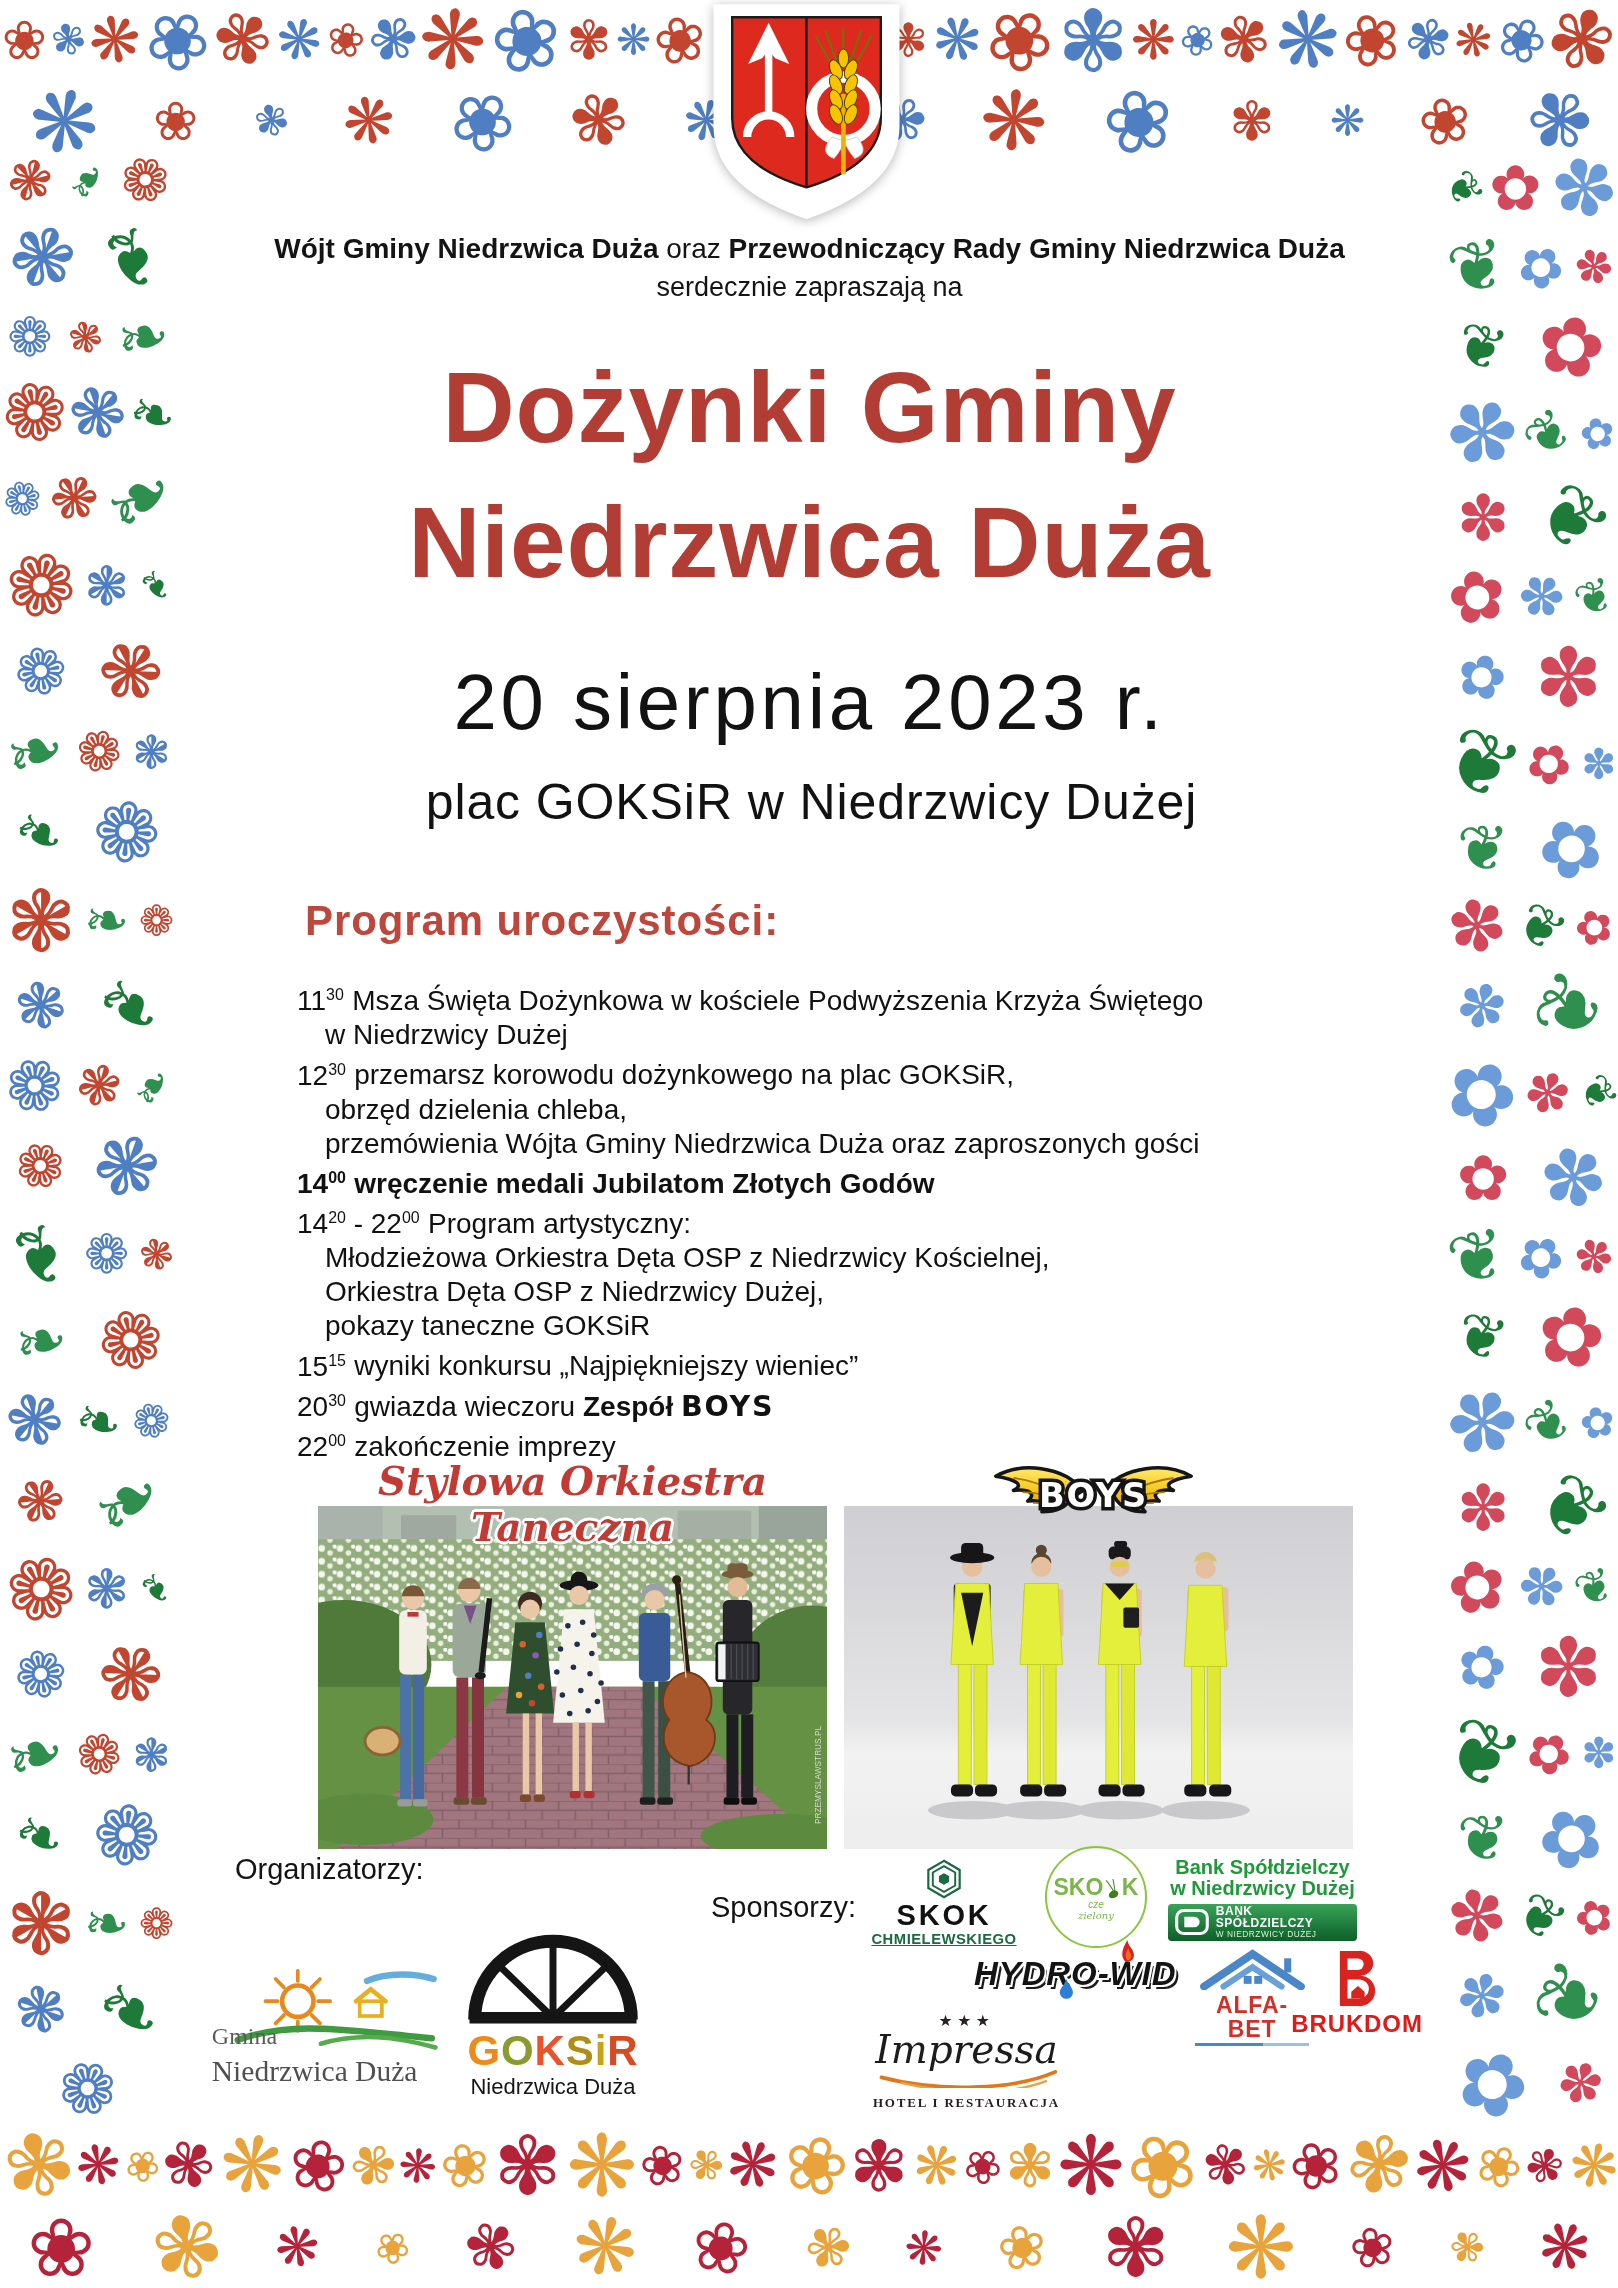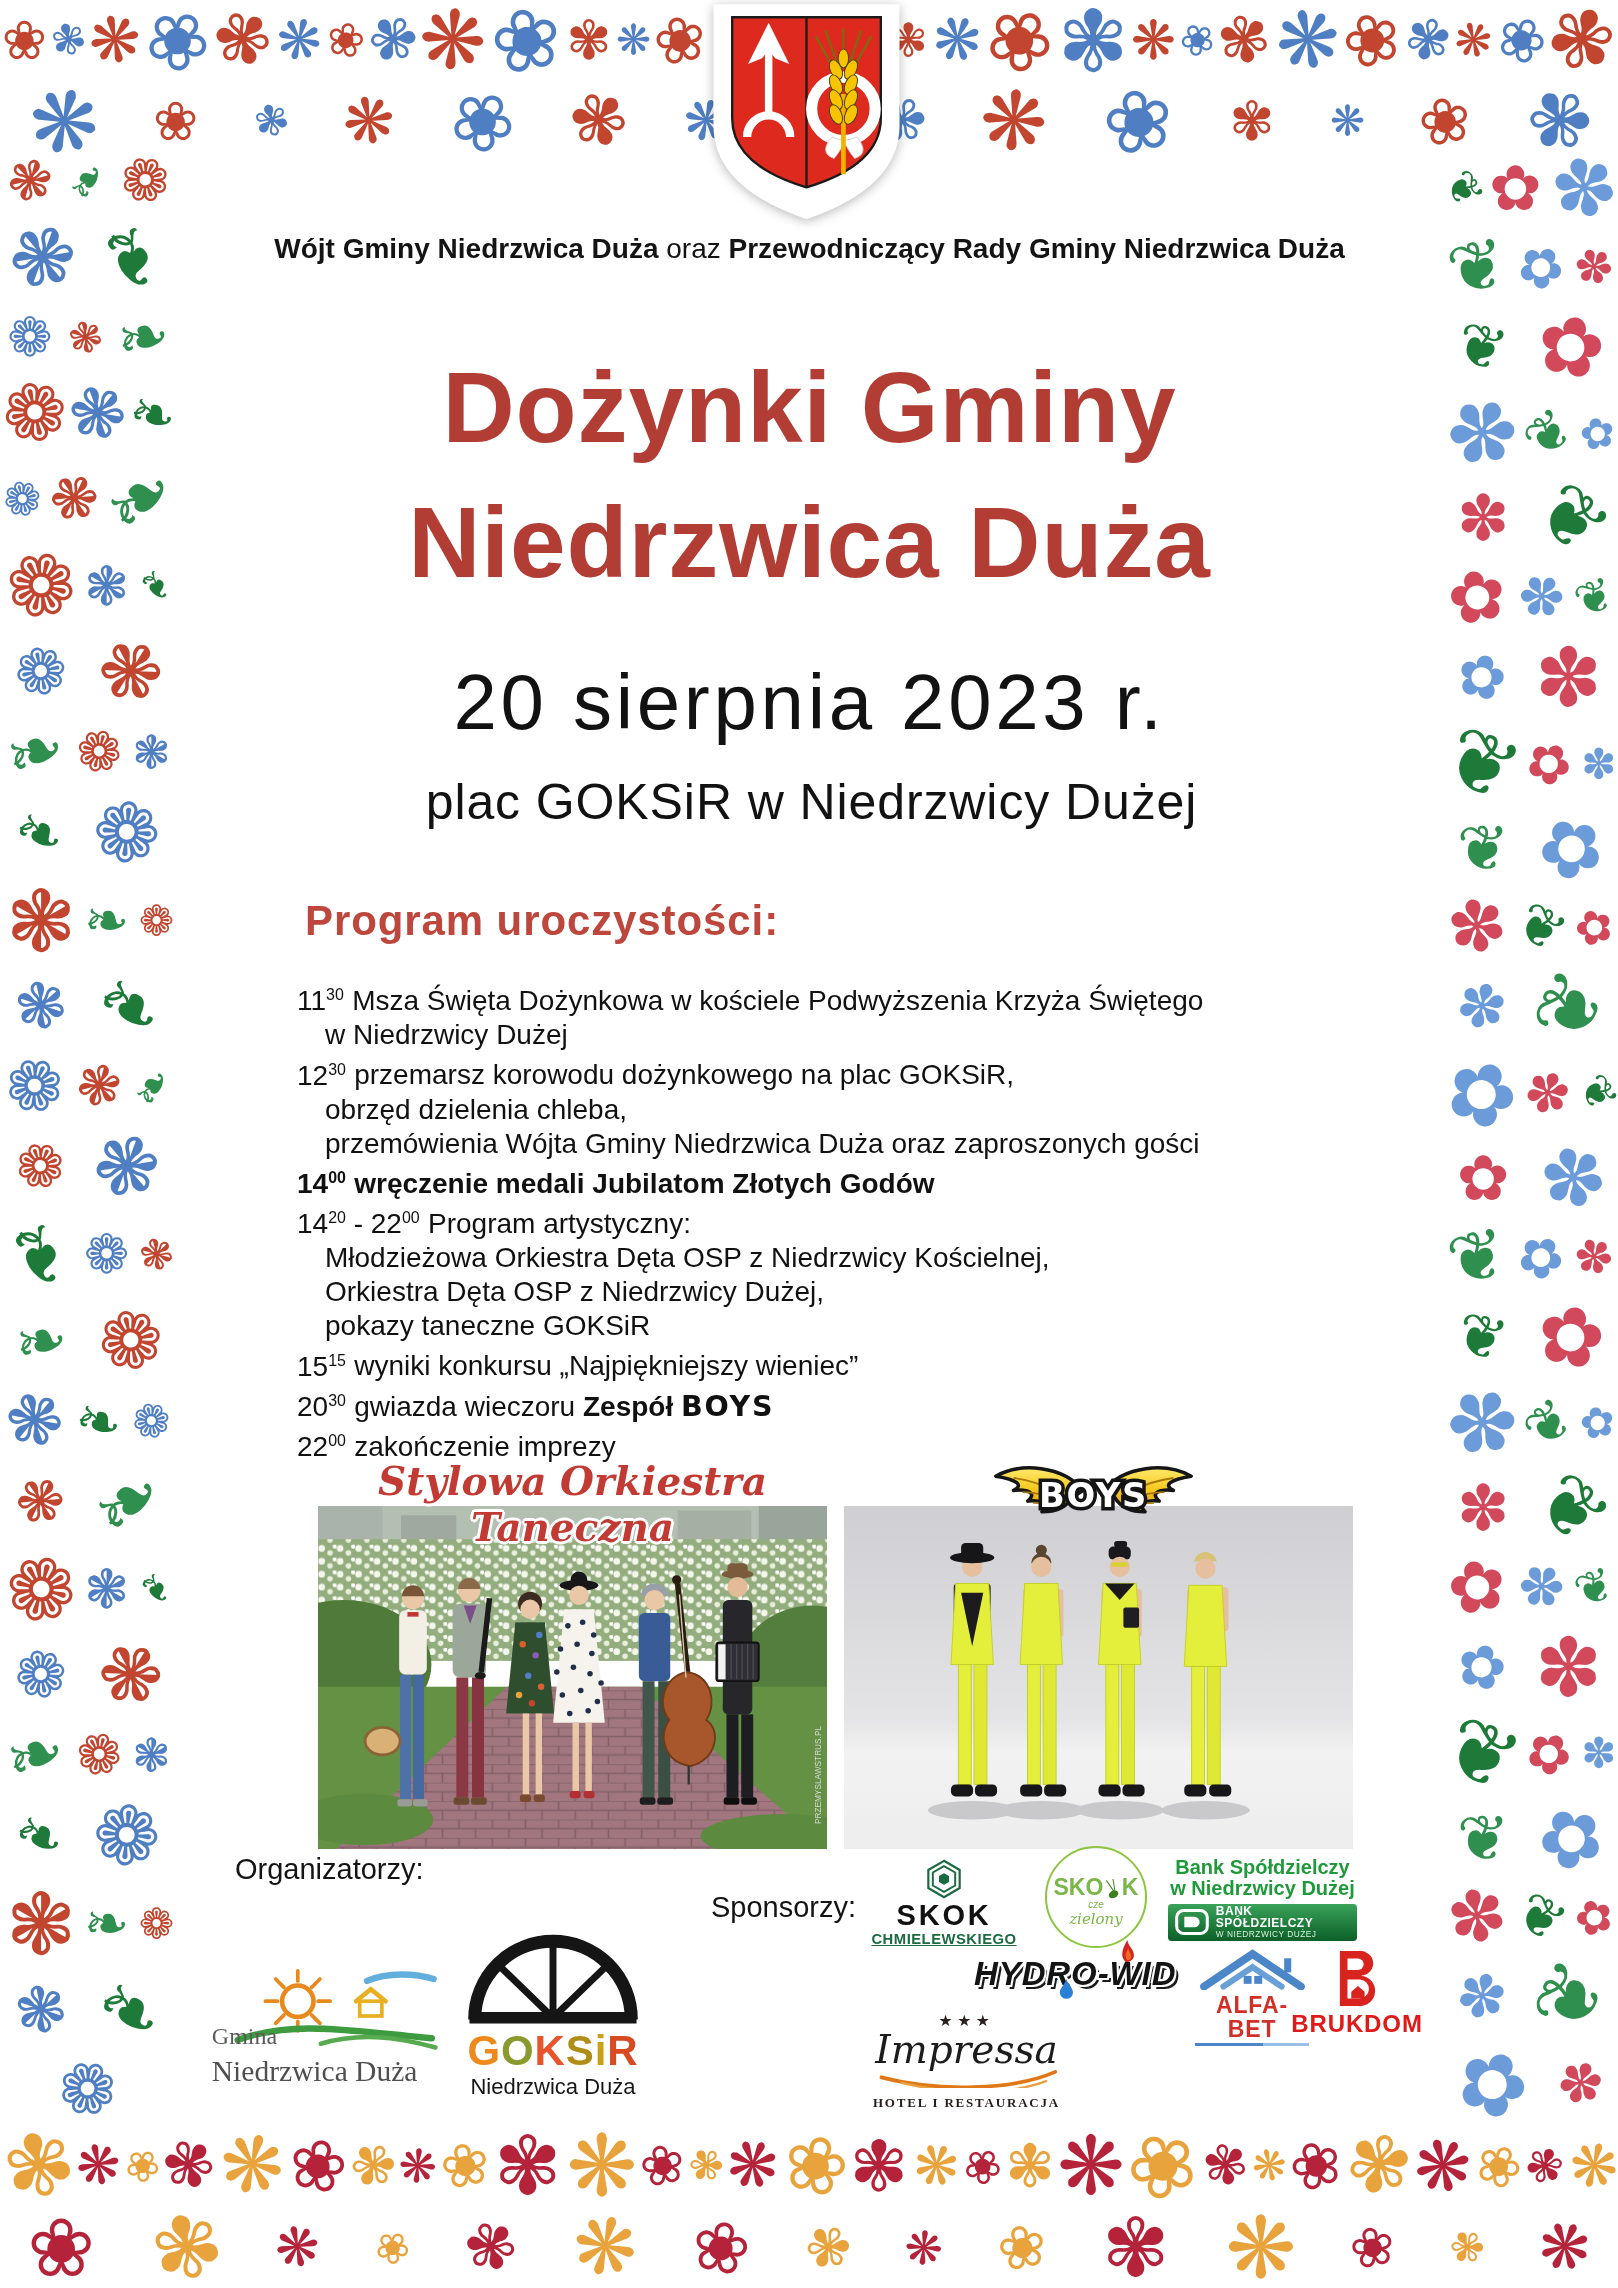--- a/index.html
+++ b/index.html
@@ -68,21 +68,21 @@
   .gok-sub{font-size:22px;color:#161616;margin-top:1.8px;}
   
   #logo-skok{left:858px;top:1857px;width:172px;height:89px;text-align:center;}
   .skok-name{font-size:29px;font-weight:800;letter-spacing:2.8px;color:#111;line-height:29.5px;}
   .skok-sub{font-size:14.8px;font-weight:bold;color:#1a6b40;letter-spacing:0.5px;text-decoration:underline;}
   
   #logo-skokz{left:1045px;top:1846px;width:102px;height:102px;border:2.8px solid #8cc63e;
       border-radius:50%;text-align:center;box-sizing:border-box;padding-top:28px;}
   .skz-line{font-size:23px;font-weight:bold;color:#7ab648;line-height:22px;}
   .skz-tiny{font-size:10px;font-style:italic;color:#7ab648;}
-  .skz-script{font-family:"DejaVu Serif",serif;font-style:italic;font-size:15px;color:#7ab648;}
+  .skz-script{font-family:"DejaVu Serif",serif;font-style:italic;font-size:10px;color:#7ab648;}
   
   #logo-bank{left:1168px;top:1857px;width:189px;height:79px;}
   .bank-t{font-size:20px;font-weight:800;color:#1f9a3a;line-height:21px;text-align:center;}
   .bank-bar{margin-top:4.6px;height:37px;border-radius:3.7px;display:flex;align-items:center;gap:6.5px;
       background:linear-gradient(180deg,#3aa35a,#0c5f28);padding:0 7.4px;box-sizing:border-box;}
   .bank-bar-txt .b1{font-size:12px;font-weight:bold;color:#fff;letter-spacing:0.5px;line-height:12px;}
   .bank-bar-txt .b2{font-size:8.3px;color:#d8efd8;letter-spacing:0.5px;line-height:10px;}
   
   #logo-hydrowid{left:974px;top:1955px;width:212px;height:61px;}
   .hw-text{font-size:33px;font-style:italic;font-weight:900;color:#141414;letter-spacing:0.9px;
@@ -355,20 +355,21 @@
         <ellipse cx="139" cy="102" rx="6" ry="11" transform="rotate(-24 139 102)"></ellipse>
         <ellipse cx="155" cy="102" rx="6" ry="11" transform="rotate(24 155 102)"></ellipse>
         <ellipse cx="139" cy="118" rx="6" ry="11" transform="rotate(-24 139 118)"></ellipse>
         <ellipse cx="155" cy="118" rx="6" ry="11" transform="rotate(24 155 118)"></ellipse>
       </g>
     </svg>
   </div>
 
   <div class="intro">
     <div class="l1"><b>Wójt Gminy Niedrzwica Duża</b><span> oraz </span><b>Przewodniczący Rady Gminy Niedrzwica Duża</b></div>
+    <div class="l2">serdecznie zapraszają na</div>
   </div>
 
   <div class="title">
     <div>Dożynki Gminy</div>
     <div>Niedrzwica Duża</div>
   </div>
 
   <div class="date">20 sierpnia 2023 r.</div>
   <div class="venue">plac GOKSiR w Niedrzwicy Dużej</div>
 

